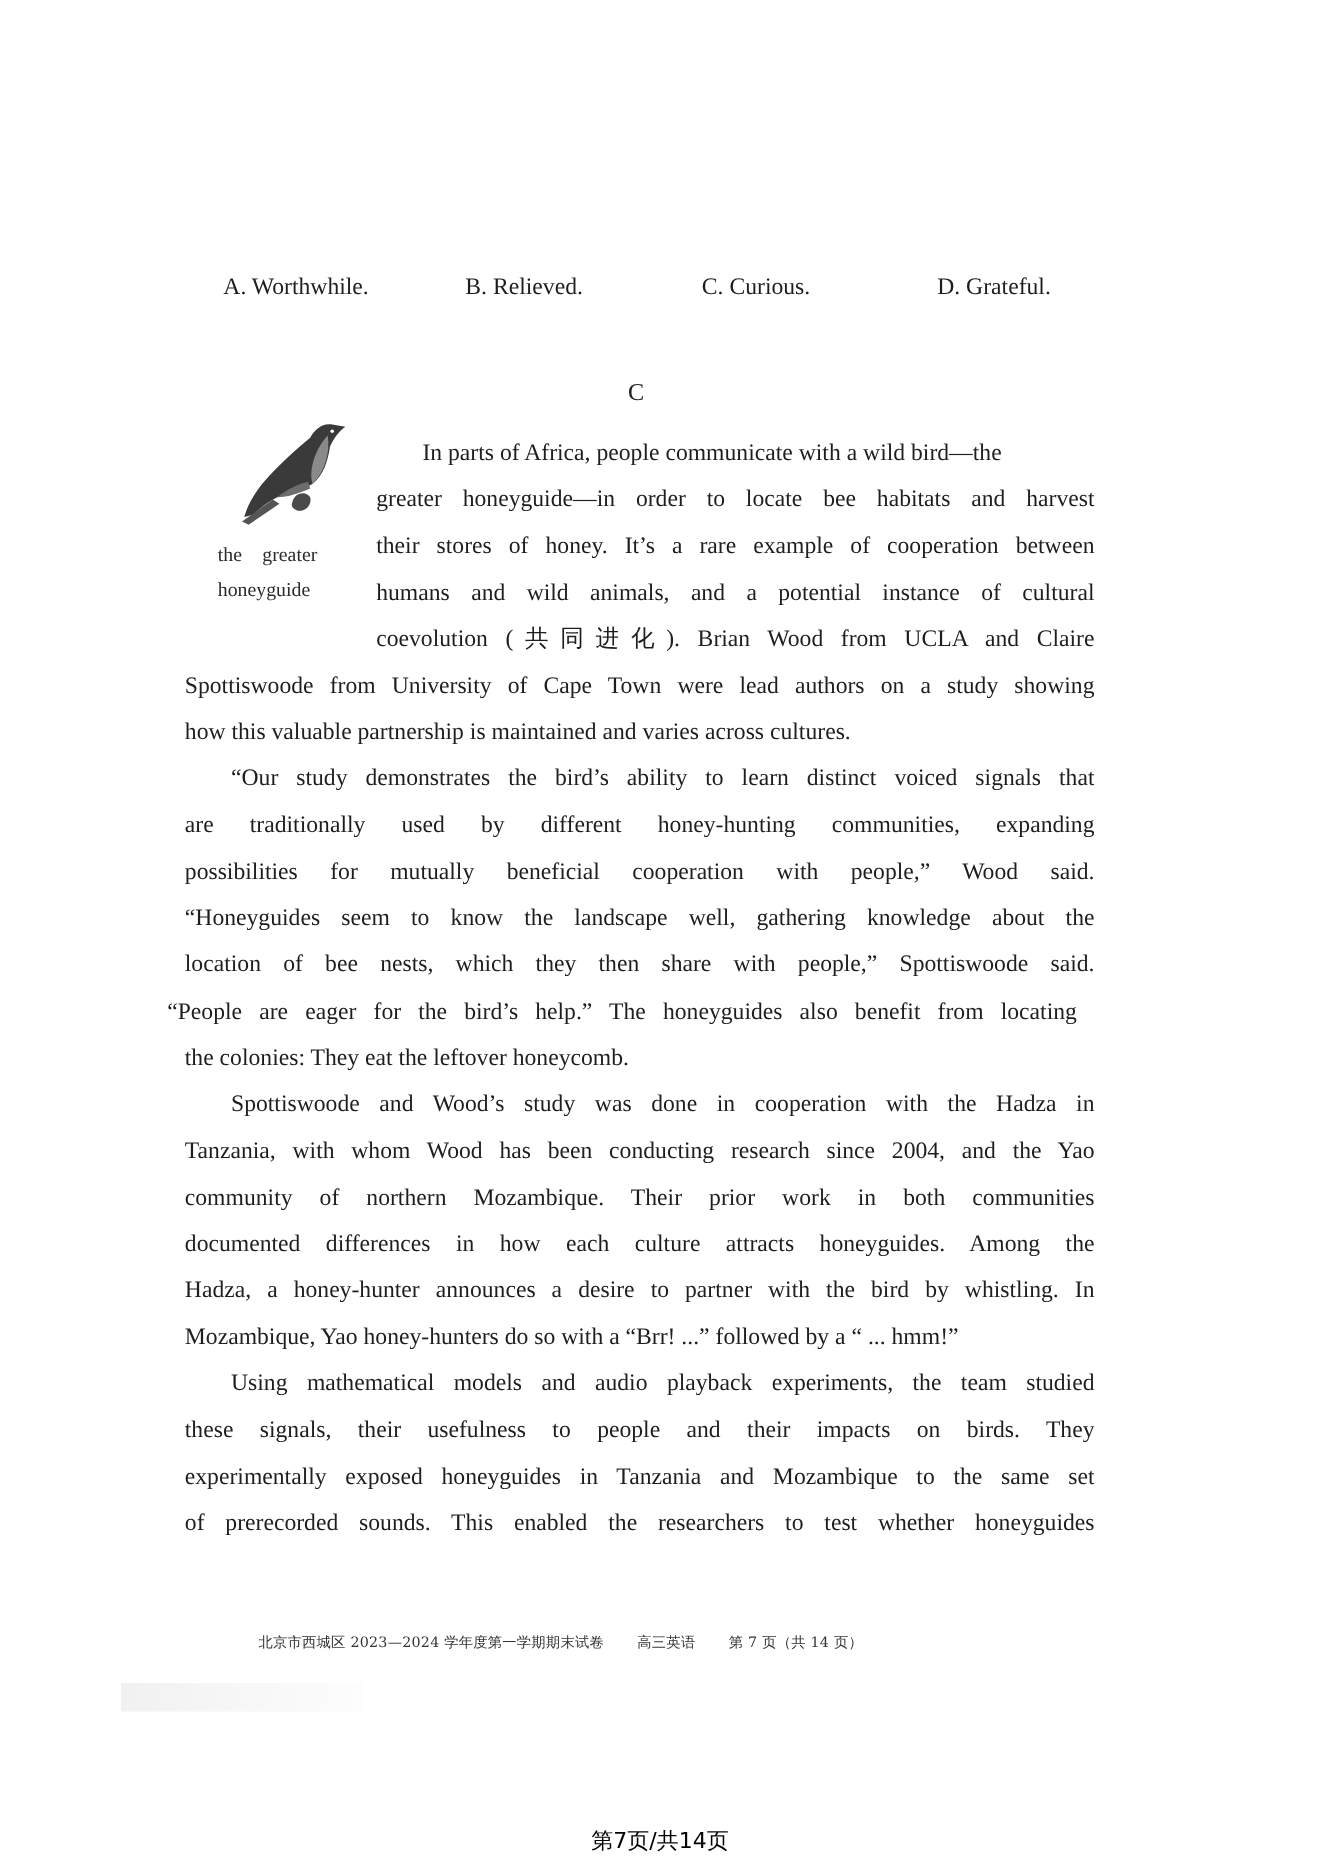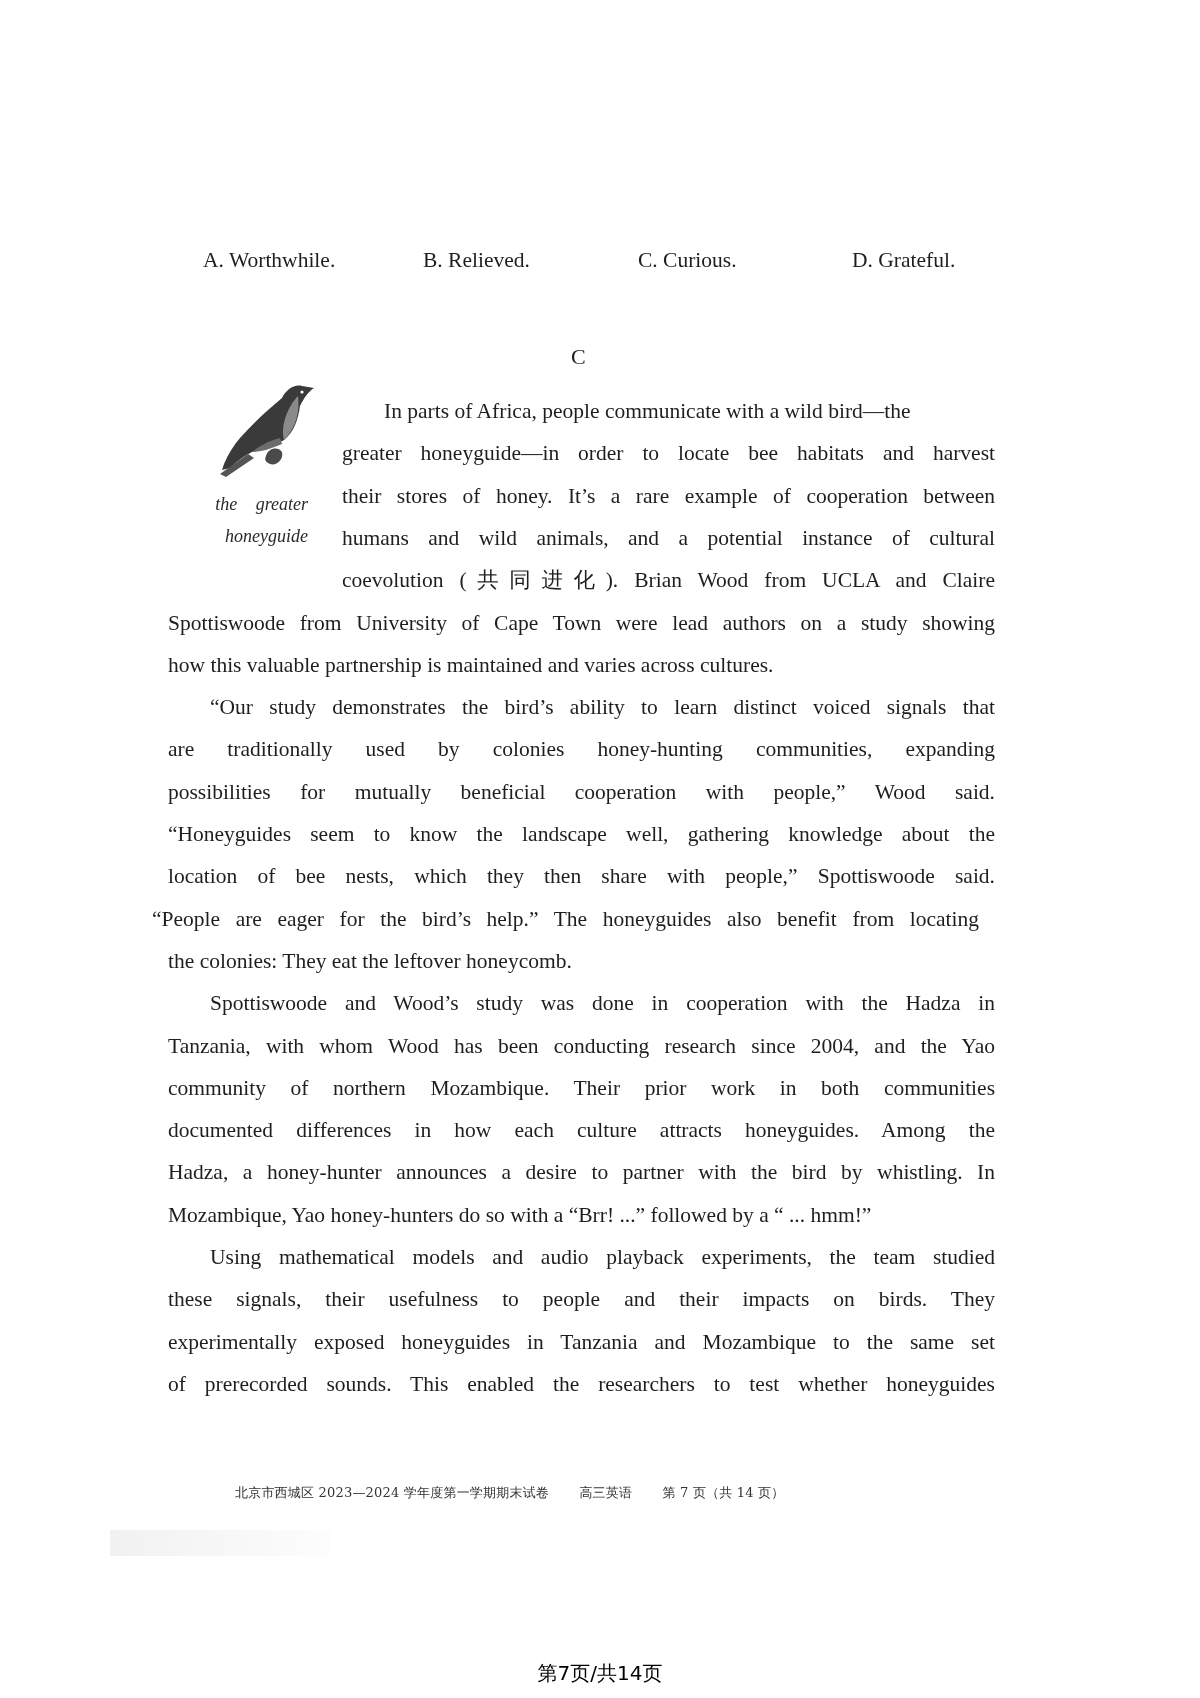--- a/index.html
+++ b/index.html
@@ -8,21 +8,21 @@
     font-family: "Liberation Serif", "DejaVu Serif", serif; color: #1e1e1e;
   }
   .page { position: absolute; left: 0; top: 0; width: 1200px; height: 1698px; }
   .scanfade { position: absolute; left: 110px; top: 1530px; width: 220px; height: 26px;
     background: linear-gradient(90deg, rgba(235,235,235,0.7), rgba(245,245,245,0.2)); }
   .q-line { position: absolute; left: 166px; top: 200px; font-size: 21.5px; letter-spacing: -0.1px; white-space: nowrap; }
   .opt { position: absolute; top: 248px; font-size: 21.5px; white-space: nowrap; }
   .opt-a { left: 203px; } .opt-b { left: 423px; } .opt-c { left: 638px; } .opt-d { left: 852px; }
   .sec { position: absolute; left: 571px; top: 344px; font-size: 22px; }
   .bird { position: absolute; left: 218px; top: 382px; width: 104px; height: 96px; }
-  .caption { position: absolute; left: 198px; width: 110px; font-style: italic; font-size: 18px; color: #2a2a2a; text-align: right; }
+  .caption { position: absolute; left: 198px; width: 110px; font-size: 18px; color: #2a2a2a; }
   .cap1 { top: 494px; word-spacing: 14px; }
   .cap2 { top: 526px; }
   .line { position: absolute; font-size: 21.5px; line-height: 26px; white-space: nowrap; }
   .just { text-align: justify; text-align-last: justify; white-space: normal; overflow: hidden; height: 28px; }
   .footer { position: absolute; left: 235px; top: 1484px; font-size: 13px; color: #333; white-space: nowrap;
     font-family: "DejaVu Serif", serif; letter-spacing: 0.2px; }
   .footer span { margin-right: 26px; }
   .pager { position: absolute; left: 0; width: 1200px; top: 1660px; text-align: center; font-size: 20px;
     font-family: "DejaVu Sans", sans-serif; color: #000000; }
 </style>
@@ -65,21 +65,21 @@
 
   <div id="lines">
       <div class="line" style="left: 384px; top: 398px;">In parts of Africa, people communicate with a wild bird—the</div>
       <div class="line just" style="left: 342px; top: 440.3px; width: 653px;">greater honeyguide—in order to locate bee habitats and harvest</div>
       <div class="line just" style="left: 342px; top: 482.6px; width: 653px;">their stores of honey. It’s a rare example of cooperation between</div>
       <div class="line just" style="left: 342px; top: 524.9px; width: 653px;">humans and wild animals, and a potential instance of cultural</div>
       <div class="line just" style="left: 342px; top: 567.2px; width: 653px;">coevolution (共同进化). Brian Wood from UCLA and Claire</div>
       <div class="line just" style="left: 168px; top: 609.5px; width: 827px;">Spottiswoode from University of Cape Town were lead authors on a study showing</div>
       <div class="line" style="left: 168px; top: 651.8px;">how this valuable partnership is maintained and varies across cultures.</div>
       <div class="line just" style="left: 210px; top: 694.1px; width: 785px;">“Our study demonstrates the bird’s ability to learn distinct voiced signals that</div>
-      <div class="line just" style="left: 168px; top: 736.4px; width: 827px;">are traditionally used by colonies honey-hunting communities, expanding</div>
+      <div class="line just" style="left: 168px; top: 736.4px; width: 827px;">are traditionally used by different honey-hunting communities, expanding</div>
       <div class="line just" style="left: 168px; top: 778.7px; width: 827px;">possibilities for mutually beneficial cooperation with people,” Wood said.</div>
       <div class="line just" style="left: 168px; top: 821px; width: 827px;">“Honeyguides seem to know the landscape well, gathering knowledge about the</div>
       <div class="line just" style="left: 168px; top: 863.3px; width: 827px;">location of bee nests, which they then share with people,” Spottiswoode said.</div>
       <div class="line just" style="left: 152px; top: 905.6px; width: 827px;">“People are eager for the bird’s help.” The honeyguides also benefit from locating</div>
       <div class="line" style="left: 168px; top: 947.9px;">the colonies: They eat the leftover honeycomb.</div>
       <div class="line just" style="left: 210px; top: 990.2px; width: 785px;">Spottiswoode and Wood’s study was done in cooperation with the Hadza in</div>
       <div class="line just" style="left: 168px; top: 1032.5px; width: 827px;">Tanzania, with whom Wood has been conducting research since 2004, and the Yao</div>
       <div class="line just" style="left: 168px; top: 1074.8px; width: 827px;">community of northern Mozambique. Their prior work in both communities</div>
       <div class="line just" style="left: 168px; top: 1117.1px; width: 827px;">documented differences in how each culture attracts honeyguides. Among the</div>
       <div class="line just" style="left: 168px; top: 1159.4px; width: 827px;">Hadza, a honey-hunter announces a desire to partner with the bird by whistling. In</div>

